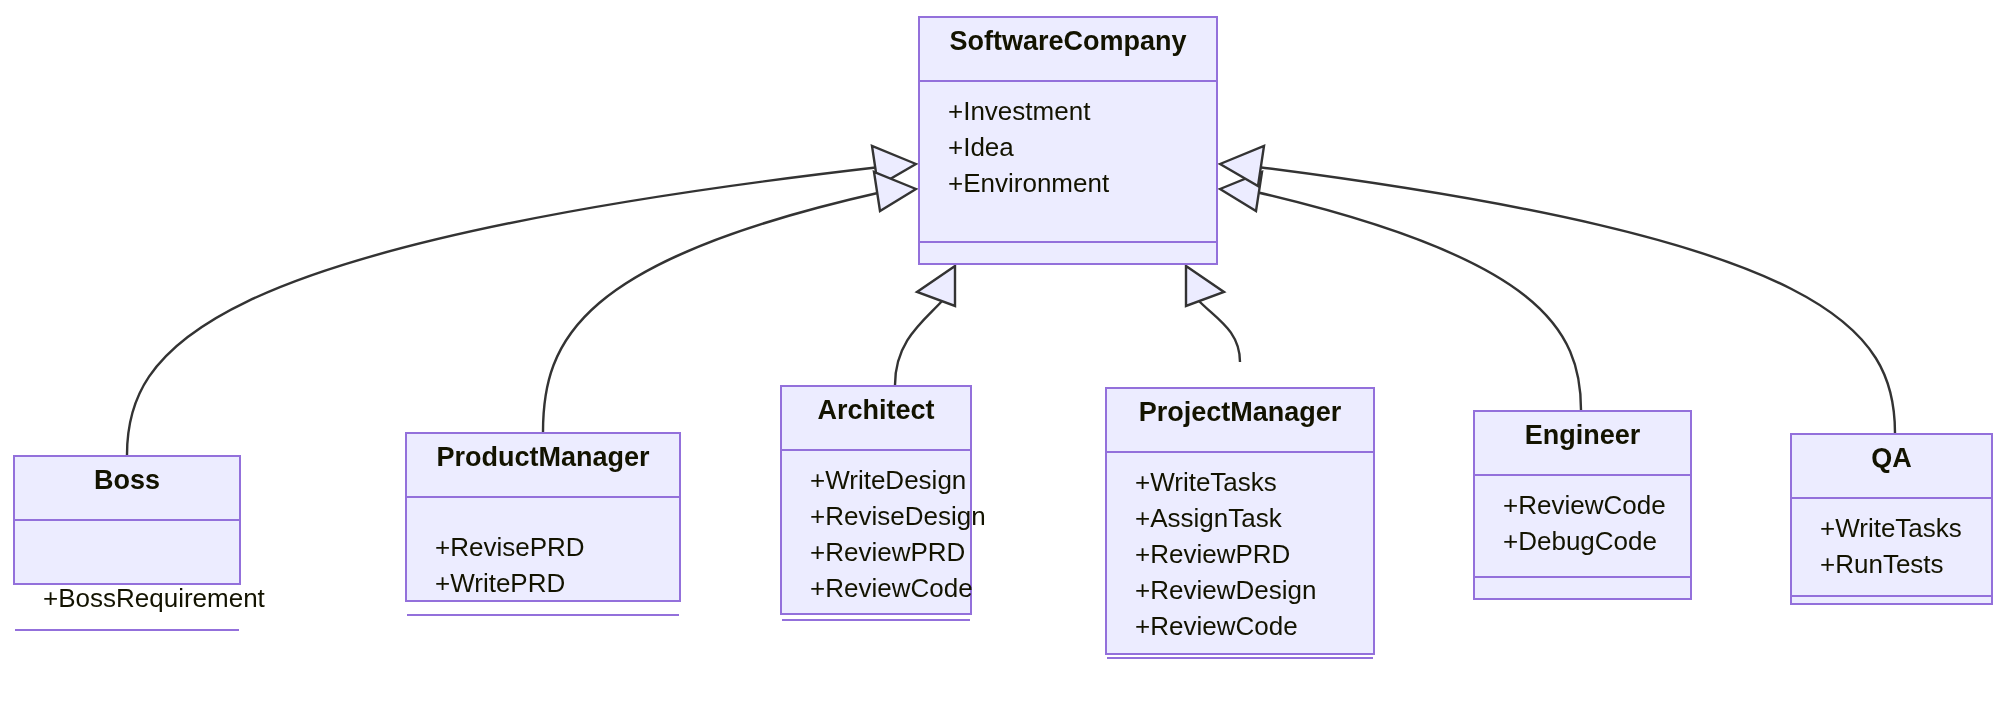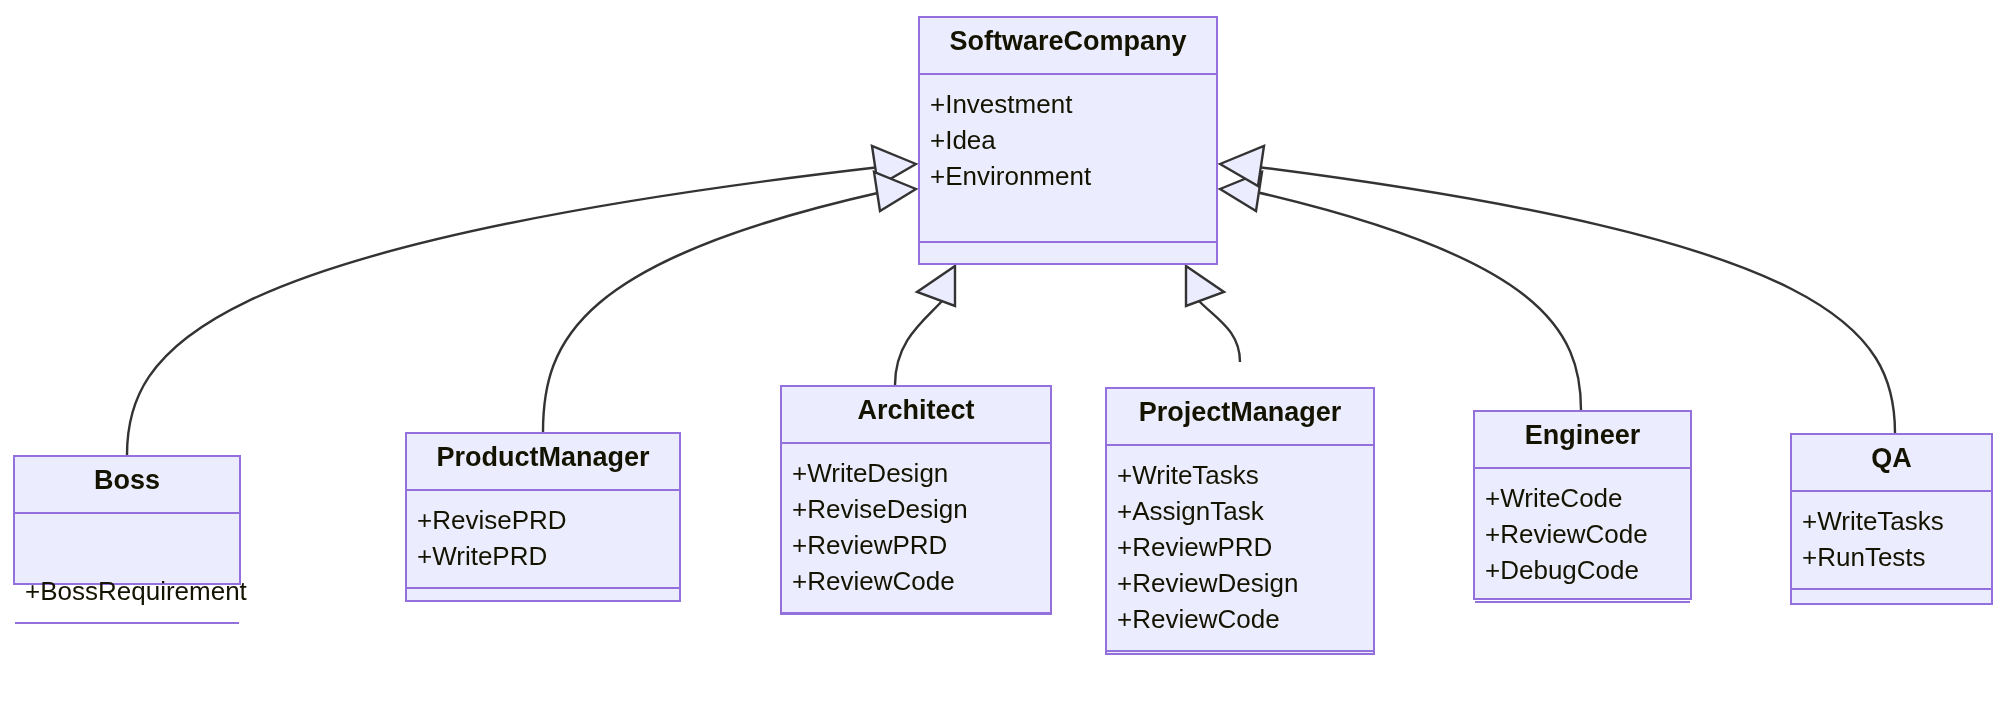--- a/index.html
+++ b/index.html
@@ -30,28 +30,28 @@
     border: 2px solid #9370DB;
     display: flex;
     flex-direction: column;
   }
   .class-title {
     box-sizing: border-box;
     text-align: center;
     font-weight: bold;
     font-size: 27px;
     color: #131300;
-    padding: 9px 12px 18px 12px;
+    padding: 9px 12px 25px 12px;
     border-bottom: 2px solid #9370DB;
     line-height: 1.05;
     white-space: nowrap;
   }
   .class-attrs {
     box-sizing: border-box;
-    padding: 12px 14px 12px 10px;
+    padding: 12px 14px 12px 28px;
     border-bottom: 2px solid #9370DB;
     flex: 1 1 auto;
   }
   .attr-line {
     font-size: 26px;
     color: #131300;
     line-height: 1.38;
     white-space: nowrap;
   }
   .class-methods {
@@ -97,30 +97,30 @@
   </div>
 
   <div class="uml-class" style="left:13px; top:455px; width:228px; height:130px;gap:48px;">
     <div class="class-title">Boss</div>
     <div class="class-attrs">
       <div class="attr-line">+BossRequirement</div>
     </div>
     <div class="class-methods"></div>
   </div>
 
-  <div class="uml-class" style="left:405px; top:432px; width:276px; height:170px;">
+  <div class="uml-class" style="left:405px; top:432px; width:276px; height:170px;gap:20px;">
     <div class="class-title">ProductManager</div>
     <div class="class-attrs">
       <div class="attr-line">+RevisePRD</div>
       <div class="attr-line">+WritePRD</div>
     </div>
     <div class="class-methods"></div>
   </div>
 
-  <div class="uml-class" style="left:780px; top:385px; width:272px; height:230px;">
+  <div class="uml-class" style="left:780px; top:385px; width:192px; height:230px;">
     <div class="class-title">Architect</div>
     <div class="class-attrs">
       <div class="attr-line">+WriteDesign</div>
       <div class="attr-line">+ReviseDesign</div>
       <div class="attr-line">+ReviewPRD</div>
       <div class="attr-line">+ReviewCode</div>
     </div>
     <div class="class-methods"></div>
   </div>
 
@@ -132,21 +132,20 @@
       <div class="attr-line">+ReviewPRD</div>
       <div class="attr-line">+ReviewDesign</div>
       <div class="attr-line">+ReviewCode</div>
     </div>
     <div class="class-methods"></div>
   </div>
 
   <div class="uml-class" style="left:1473px; top:410px; width:219px; height:190px;">
     <div class="class-title">Engineer</div>
     <div class="class-attrs">
-      <div class="attr-line">+WriteCode</div>
       <div class="attr-line">+ReviewCode</div>
       <div class="attr-line">+DebugCode</div>
     </div>
     <div class="class-methods"></div>
   </div>
 
   <div class="uml-class" style="left:1790px; top:433px; width:203px; height:172px;">
     <div class="class-title">QA</div>
     <div class="class-attrs">
       <div class="attr-line">+WriteTasks</div>

